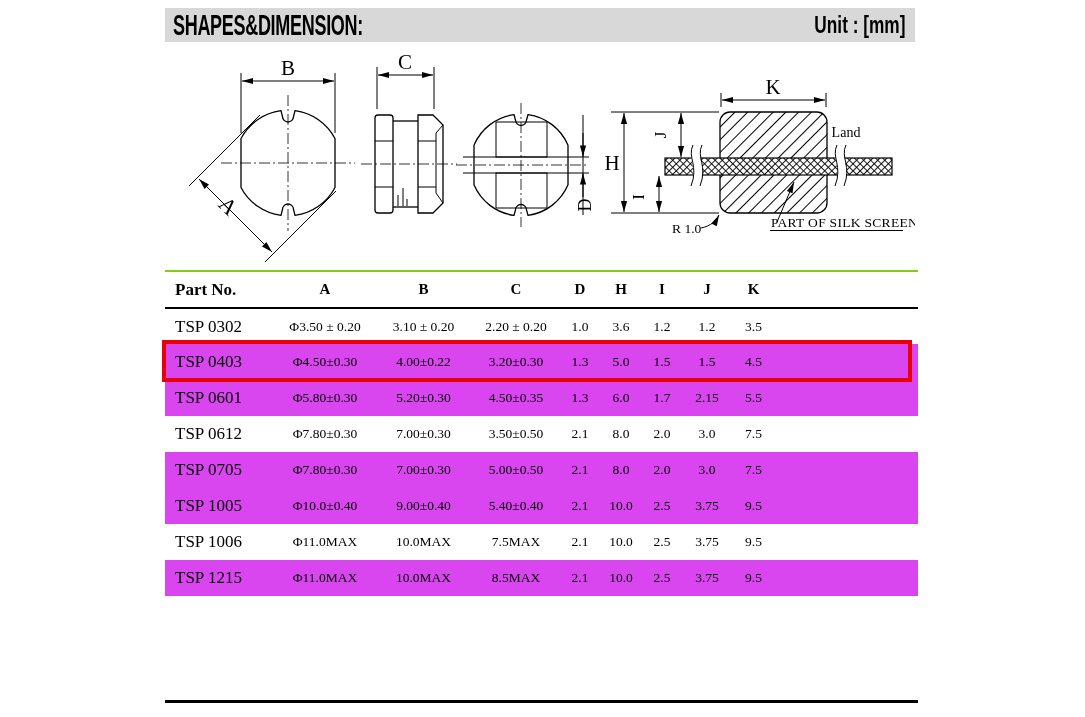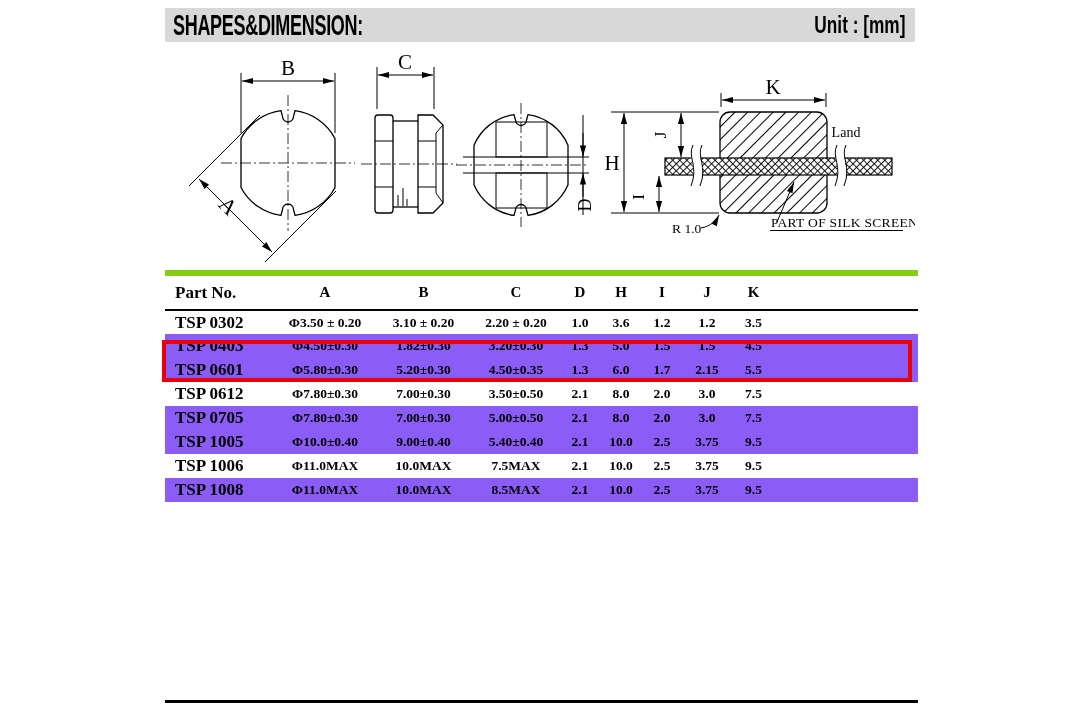--- a/index.html
+++ b/index.html
@@ -20,25 +20,25 @@
   svg.drawing { position:absolute; left:165px; top:45px; }
   svg .out  { fill:none; stroke:#000; stroke-width:1.3px; }
   svg .thin { stroke:#000; stroke-width:1px; fill:none; }
   svg .dim  { stroke:#000; stroke-width:1px; fill:none; }
   svg .cl   { stroke:#000; stroke-width:0.8px; fill:none; stroke-dasharray:11 3 2 3; }
   svg text  { font-family:"Liberation Serif", serif; fill:#000; }
 
   .tablewrap { position:absolute; left:165px; top:270px; width:753px; }
   table { border-collapse:collapse; table-layout:fixed; width:753px; }
   thead th { font-weight:bold; font-size:15px; text-align:center; height:37px;
-             border-top:6px solid #84cc16; border-bottom:2px solid #000; }
+             border-top:2px solid #84cc16; border-bottom:2px solid #000; }
   thead th.part { font-size:17px; }
   th.part, td.part { text-align:left; padding-left:10px; }
-  tbody tr { height:24px;font-weight:bold; }
-  tbody tr.alt { background:#8b5cf6; }
+  tbody tr { height:36px; }
+  tbody tr.alt { background:#d946ef; }
   td { font-size:13.5px; text-align:center; white-space:nowrap; }
   td.part { font-size:17px; }
 
   .hlbox { position:absolute; left:162px; top:340px; width:750px; height:42px;
            border:4px solid #e8000a; pointer-events:none; }
   .rule  { position:absolute; left:165px; top:700px; width:753px; height:3px; background:#000; }
 </style>
 </head>
 <body>
 
@@ -194,21 +194,21 @@
             <td>1.0</td>
             <td>3.6</td>
             <td>1.2</td>
             <td>1.2</td>
             <td>3.5</td>
             <td></td>
           </tr>
           <tr class="alt">
             <td class="part">TSP 0403</td>
             <td>Φ4.50±0.30</td>
-            <td>1.82±0.30</td>
+            <td>4.00±0.22</td>
             <td>3.20±0.30</td>
             <td>1.3</td>
             <td>5.0</td>
             <td>1.5</td>
             <td>1.5</td>
             <td>4.5</td>
             <td></td>
           </tr>
           <tr class="alt">
             <td class="part">TSP 0601</td>
@@ -264,21 +264,21 @@
             <td>10.0MAX</td>
             <td>7.5MAX</td>
             <td>2.1</td>
             <td>10.0</td>
             <td>2.5</td>
             <td>3.75</td>
             <td>9.5</td>
             <td></td>
           </tr>
           <tr class="alt">
-            <td class="part">TSP 1008</td>
+            <td class="part">TSP 1215</td>
             <td>Φ11.0MAX</td>
             <td>10.0MAX</td>
             <td>8.5MAX</td>
             <td>2.1</td>
             <td>10.0</td>
             <td>2.5</td>
             <td>3.75</td>
             <td>9.5</td>
             <td></td>
           </tr>

